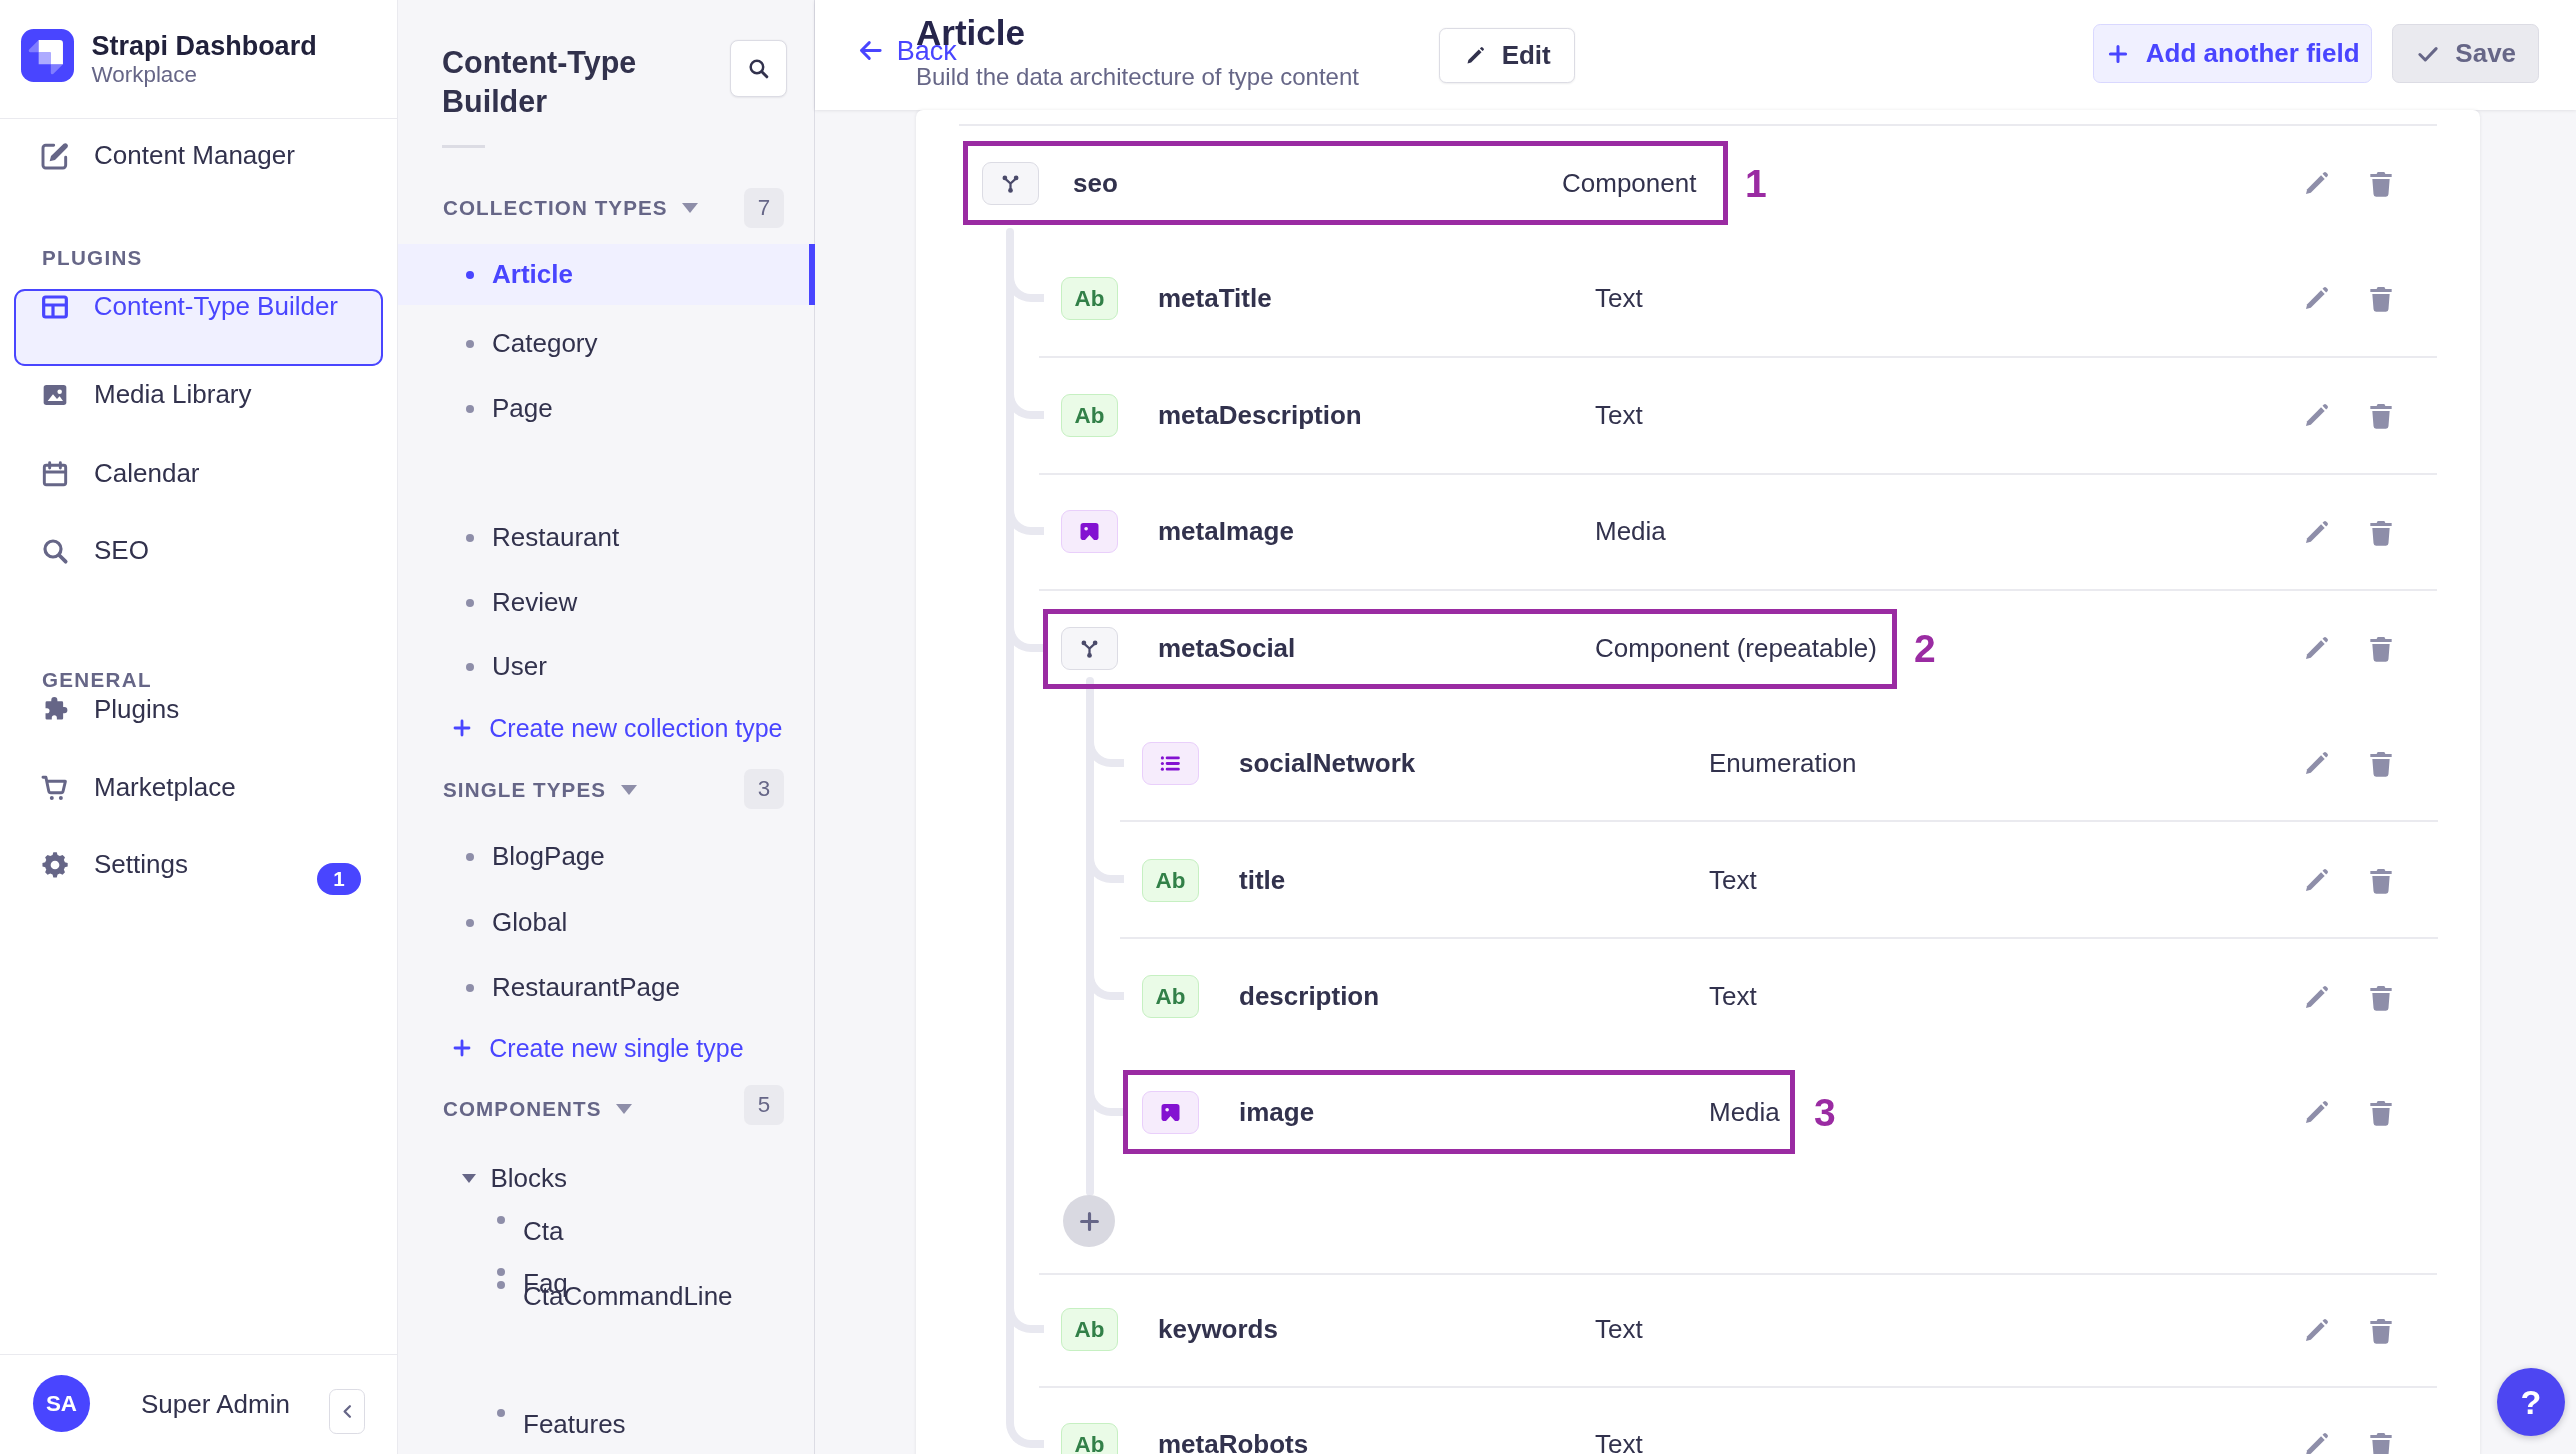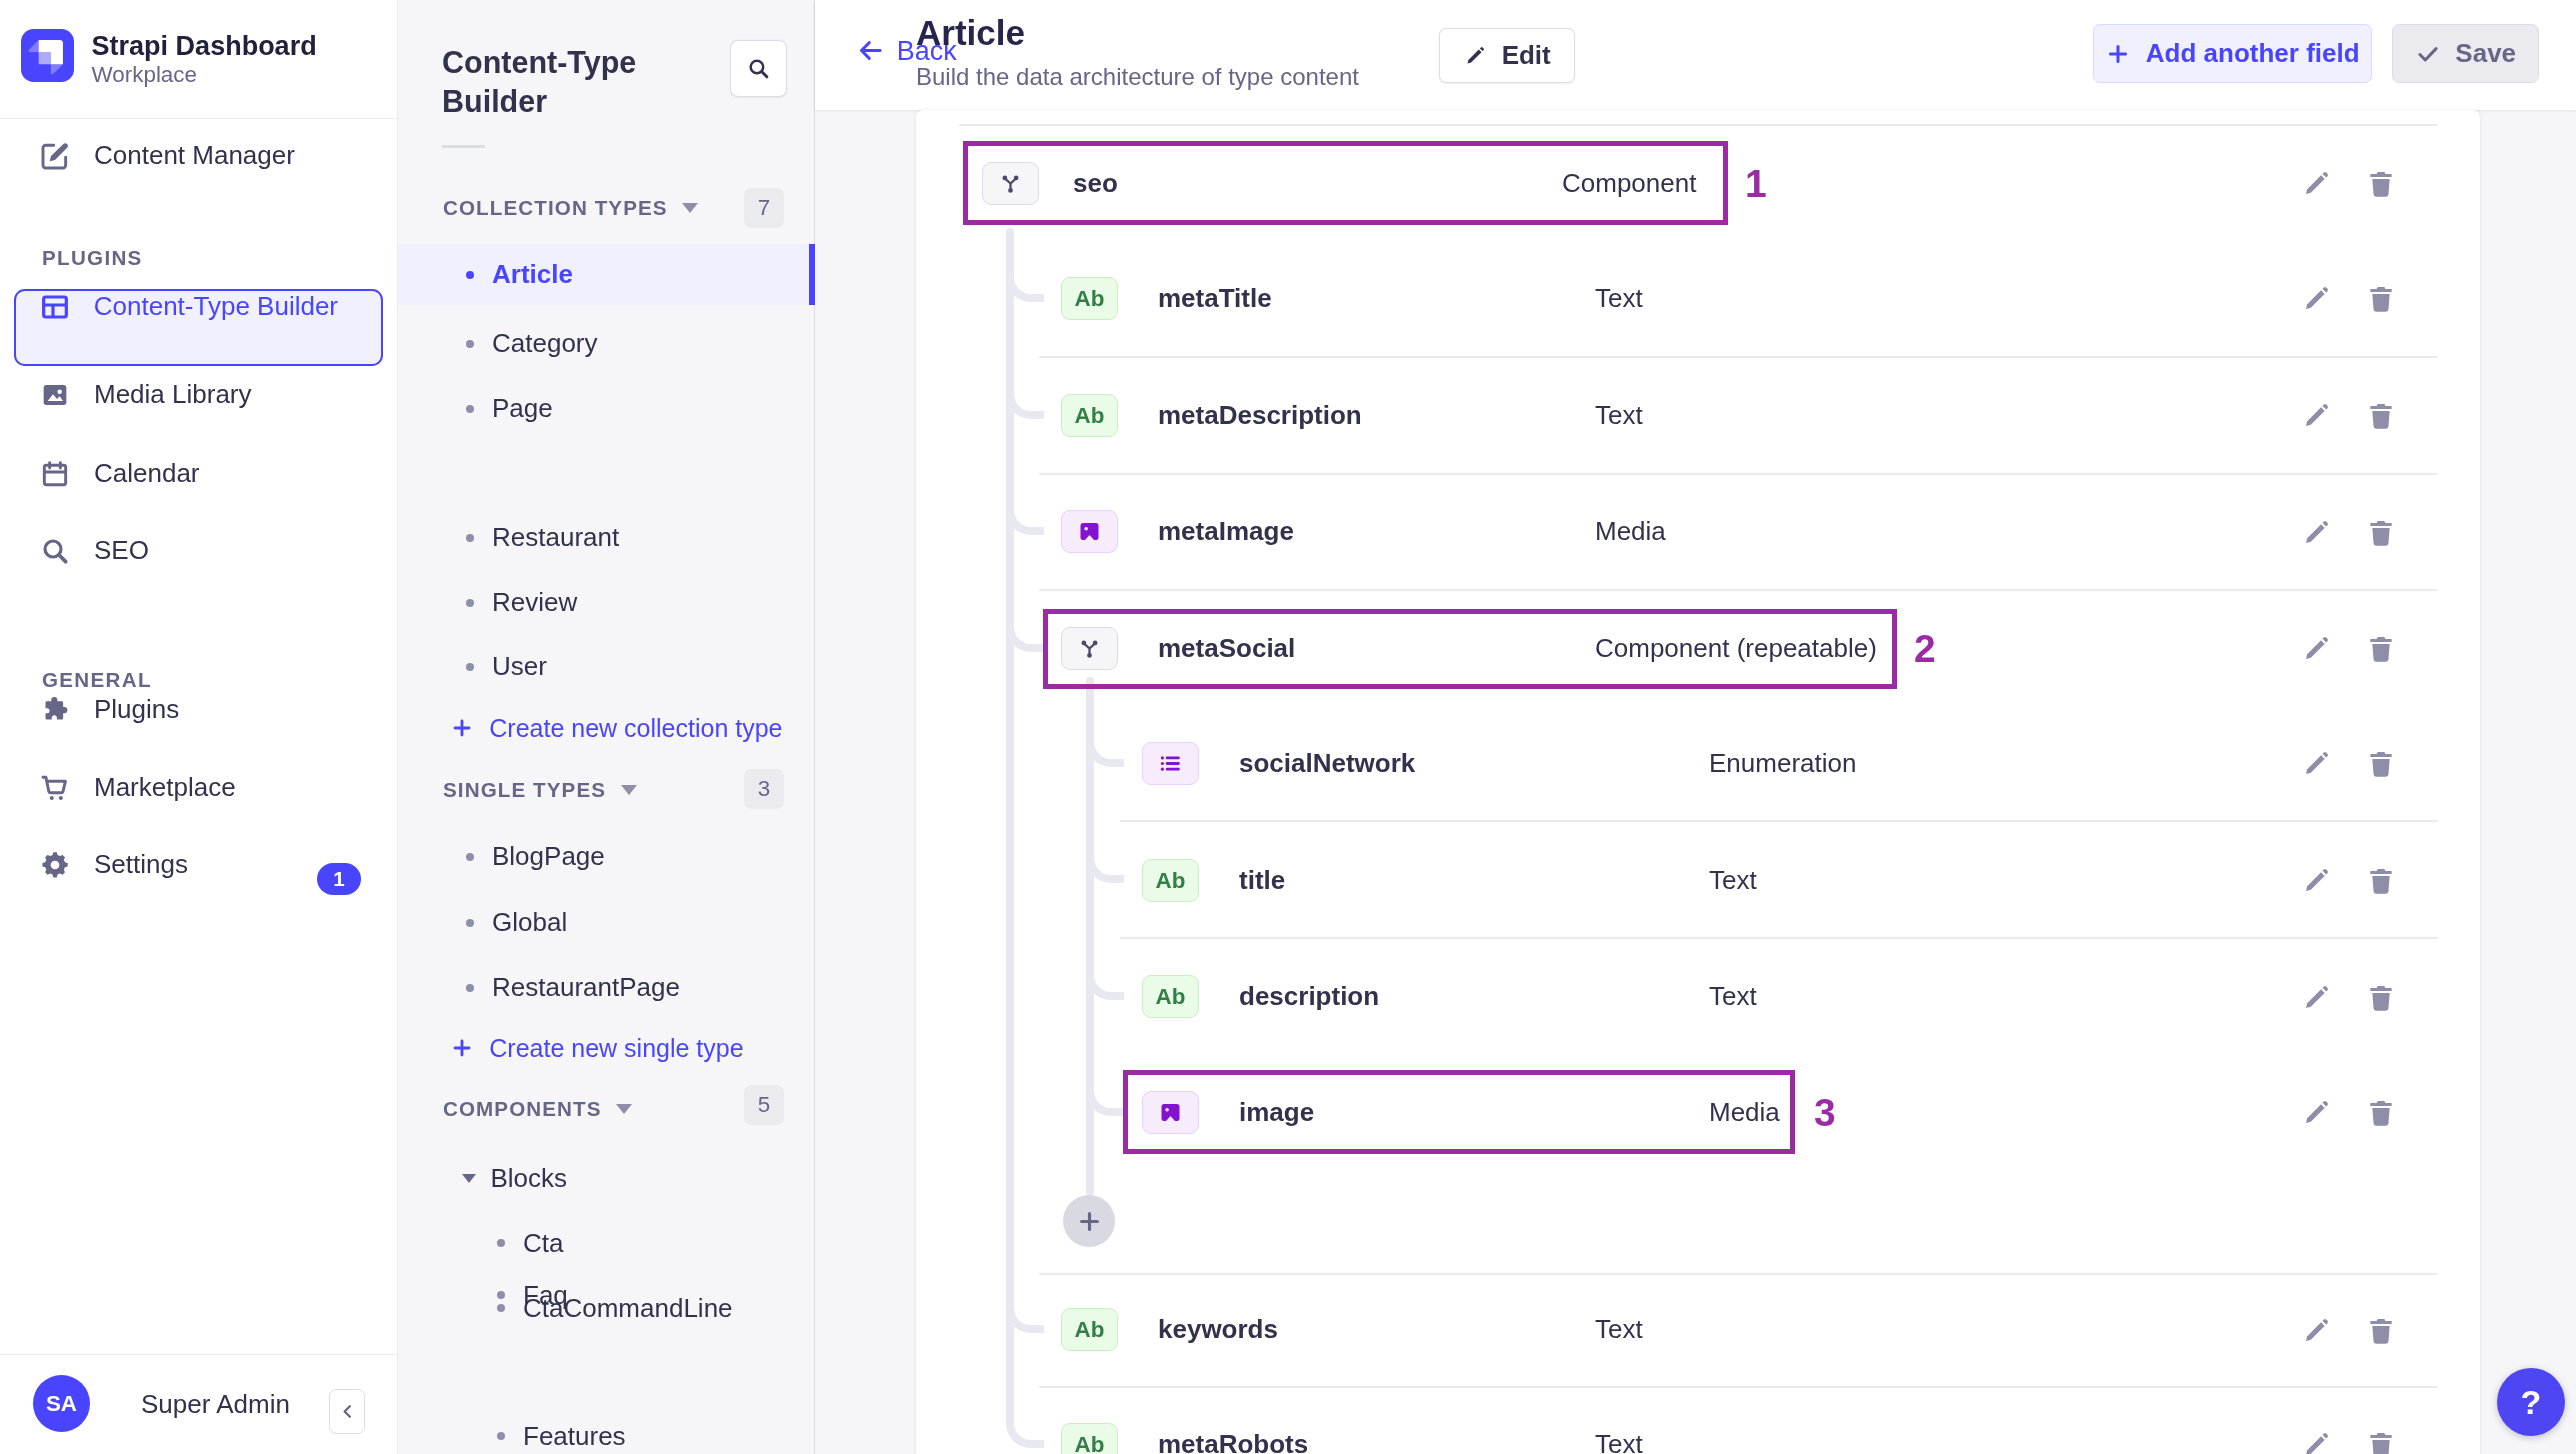--- a/index.html
+++ b/index.html
@@ -39,21 +39,21 @@
   .p-badge{position:absolute;left:346px;width:40px;height:40px;border-radius:7.2px;background:#EAEAEF;color:#666687;font-size:22.4px;display:flex;align-items:center;justify-content:center;}
   .p-item{position:absolute;left:0;width:417px;height:57px;display:flex;align-items:center;font-size:26px;color:#32324D;padding-left:94px;box-sizing:border-box;cursor:pointer;}
   .p-item .dot{position:absolute;left:68px;width:8px;height:8px;border-radius:50%;background:#8E8EA9;}
   .p-item.active{background:#F0F0FF;color:#4945FF;font-weight:600;height:61px;}
   .p-item.active .dot{background:#4945FF;}
   .active-bar{position:absolute;left:411px;width:6.3px;background:#4945FF;}
   .p-create{position:absolute;left:52px;height:54px;display:flex;align-items:center;gap:15.3px;font-size:25px;color:#4945FF;cursor:pointer;}
   .p-create svg{width:24px;height:24px;color:#4945FF;}
   .p-group{position:absolute;left:64px;height:54px;display:flex;align-items:center;gap:14.4px;font-size:26px;color:#32324D;cursor:pointer;}
   .caret-sm{width:0;height:0;border-left:7.2px solid transparent;border-right:7.2px solid transparent;border-top:9px solid #666687;}
-  .p-subitem{position:absolute;left:0;width:417px;height:54px;display:flex;align-items:center;font-size:26px;color:#32324D;padding-left:125px;box-sizing:border-box;cursor:pointer;}
+  .p-subitem{position:absolute;left:0;width:417px;height:54px;display:flex;align-items:flex-start;font-size:26px;color:#32324D;padding-left:125px;box-sizing:border-box;cursor:pointer;}
   .p-subitem .dot{position:absolute;left:99px;width:8px;height:8px;border-radius:50%;background:#8E8EA9;}
 
   
   #main{position:absolute;left:815px;top:0;width:1761px;height:1454px;}
   #main-header{position:absolute;left:0;top:0;width:1761px;height:110px;background:#fff;box-shadow:0 0.9px 3.6px rgba(33,33,52,.12);}
   .back-link{position:absolute;left:41px;top:36px;height:38px;display:flex;align-items:flex-start;gap:11.7px;color:#4945FF;font-size:27px;cursor:pointer;}
   .back-link svg{width:29px;height:29px;}
   .page-title{position:absolute;left:101px;top:12.6px;font-size:35px;font-weight:700;color:#26254B;}
   .page-subtitle{position:absolute;left:101px;top:63px;font-size:24px;color:#666687;}
   .btn{position:absolute;display:flex;align-items:center;justify-content:center;gap:14.4px;border-radius:7.2px;box-sizing:border-box;cursor:pointer;font-size:26px;font-weight:600;}

